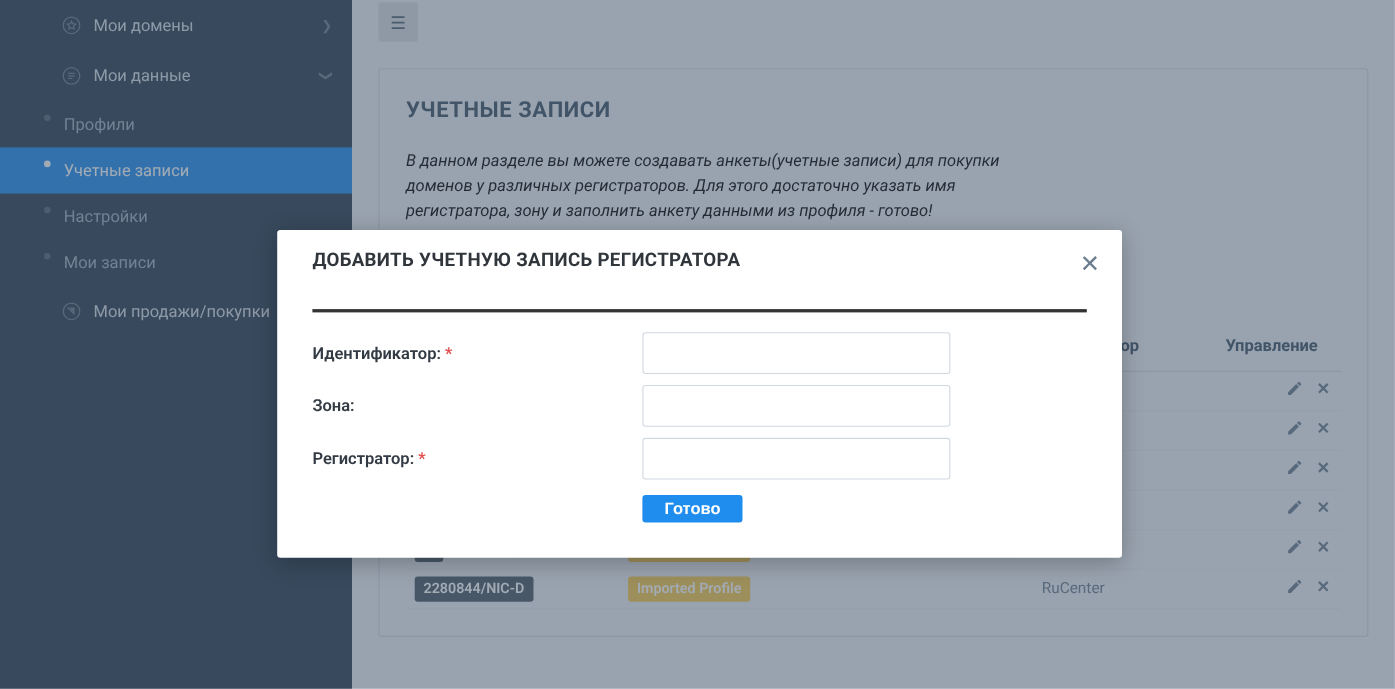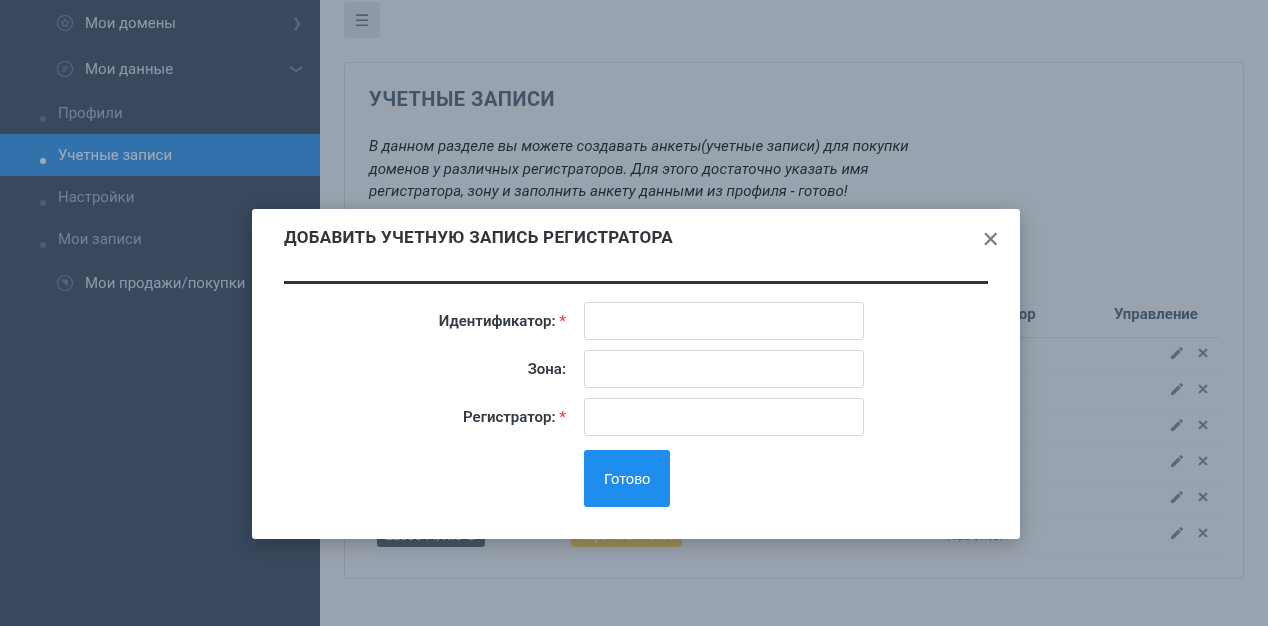--- a/index.html
+++ b/index.html
@@ -45,21 +45,21 @@
       flex: 1;
       font-size: 15px;
       color: #d5dde5;
     }
     .sidebar-item .chevron {
       color: #6c7d8f;
       font-size: 12px;
     }
     .sidebar-subitem {
       display: flex;
-      align-items: flex-end;
+      align-items: flex-start;
       padding: 12px 18px 12px 40px;
       cursor: pointer;
       font-size: 15px;
       color: #9caec0;
     }
     .sidebar-subitem .bullet {
       width: 6px;
       height: 6px;
       background: #546576;
       border-radius: 50%;
@@ -222,47 +222,47 @@
       border-bottom: 3px solid #333;
       margin-bottom: 18px;
     }
     .form-row {
       display: flex;
       align-items: center;
       margin-bottom: 10px;
     }
     .form-label {
       width: 300px;
-      text-align: right;
+      text-align: left;
       padding-right: 18px;
       font-size: 15px;
       font-weight: 600;
       color: #323a43;
     }
     .form-label .req {
       color: #e14b4b;
     }
     .form-input {
       width: 280px;
       height: 38px;
       border: 1px solid #d1d8e0;
       border-radius: 3px;
       padding: 6px 12px;
       font-size: 14px;
       background: #fff;
     }
     .btn-submit {
       margin-left: 300px;
-      padding: 20px 20px;
+      padding: 4px 20px;
       background: #1e8dee;
       color: #fff;
       border: none;
       border-radius: 3px;
       font-size: 15px;
-      font-weight: 400;
+      font-weight: 700;
       cursor: pointer;
       margin-top: 4px;
     }
   </style>
 </head>
 <body>
 
 <div class="sidebar">
   <div class="sidebar-item">
     <span class="icon-left">

